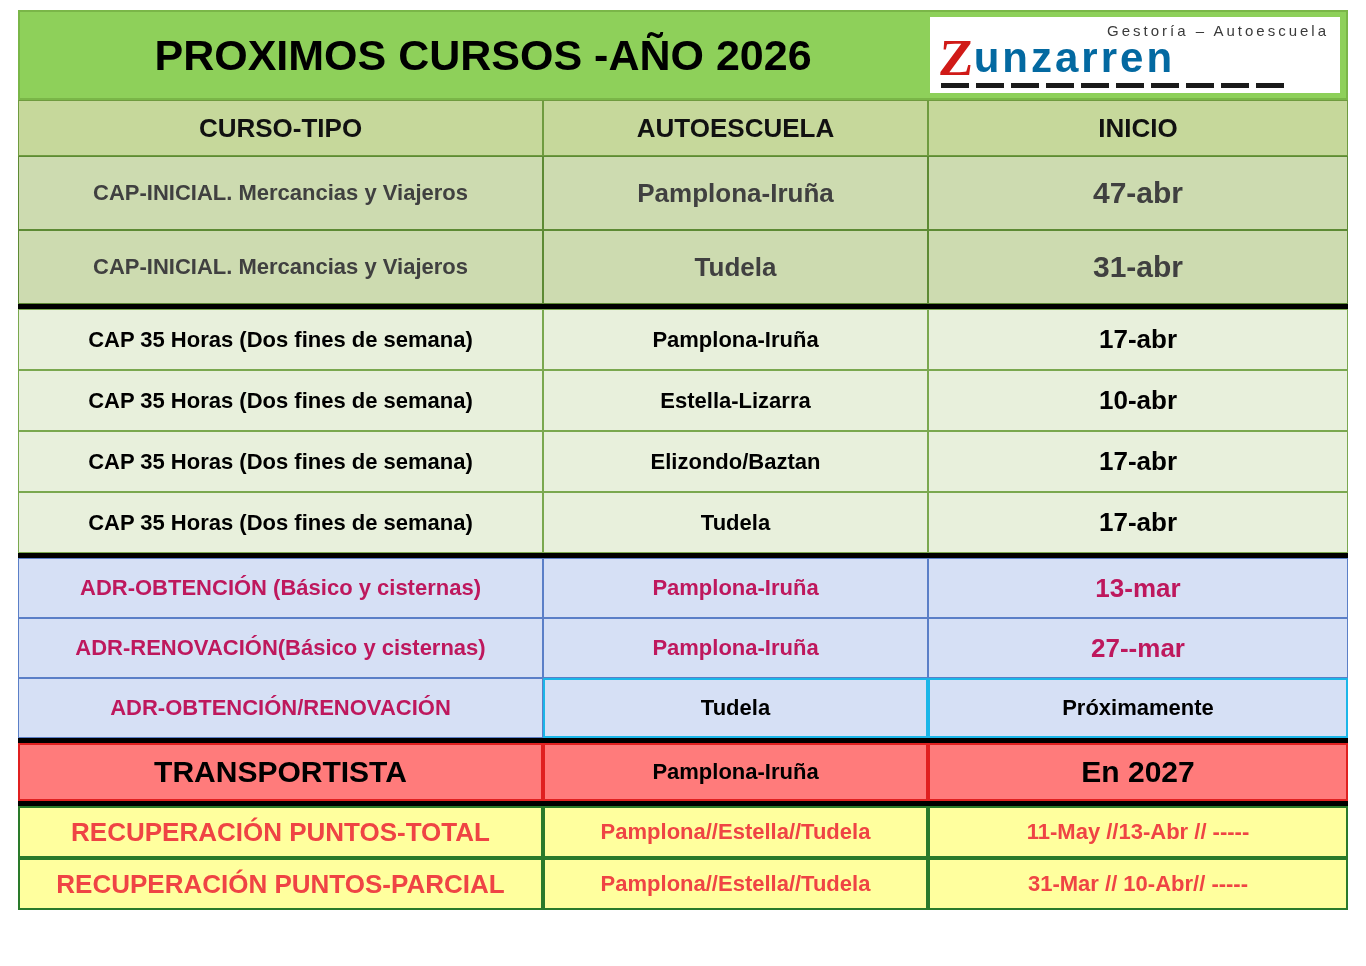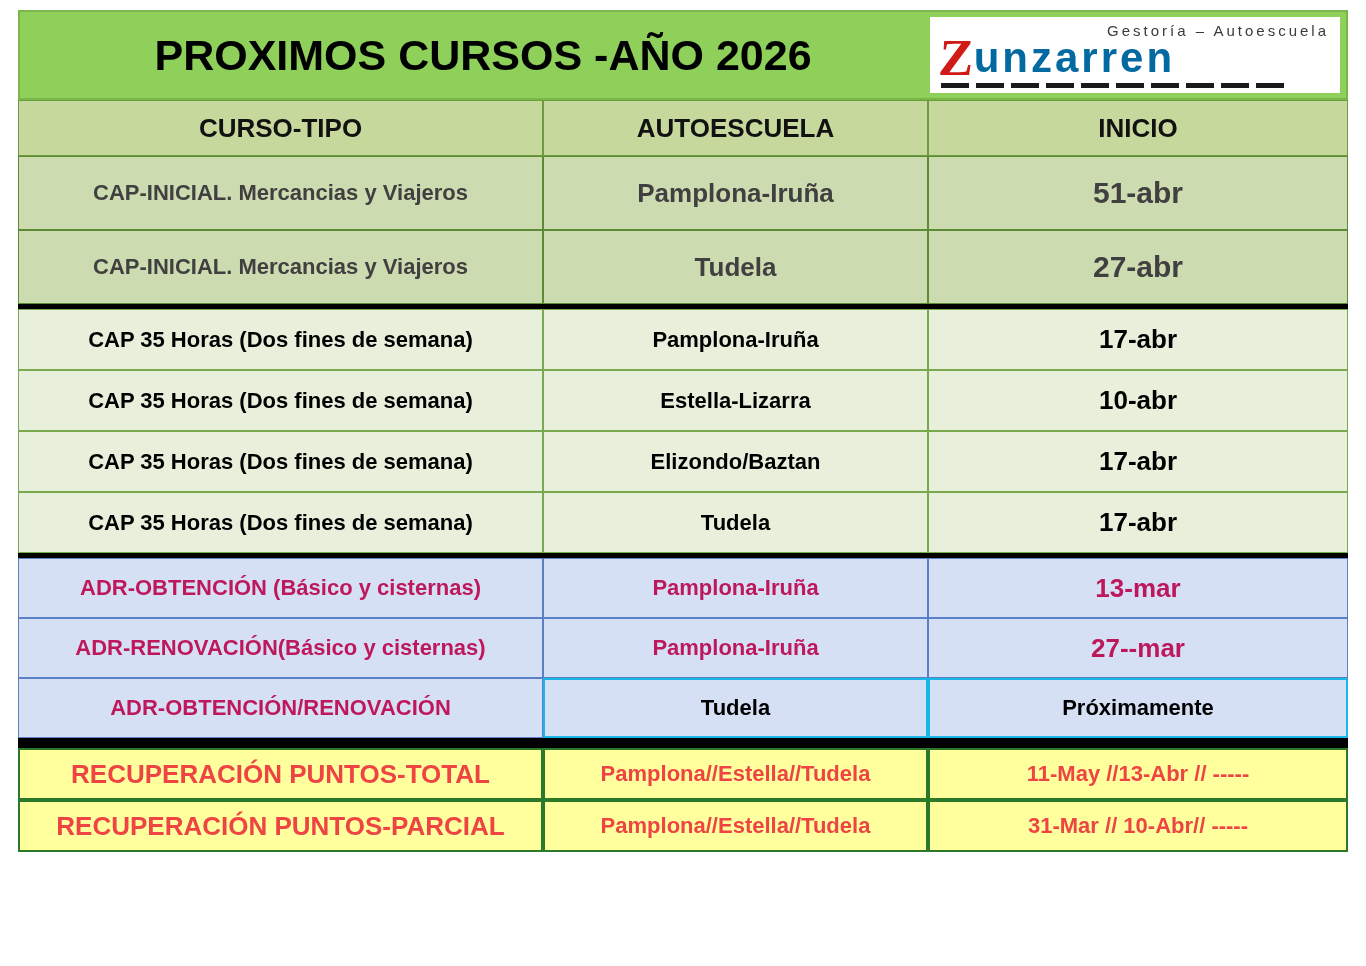--- a/index.html
+++ b/index.html
@@ -243,32 +243,32 @@
   <table class="tbl">
     <tbody>
         <tr class="capini-row">
       <td class="c1">
             <div class="cell capini-cell txt-22">CAP-INICIAL. Mercancias y Viajeros</div>
           </td>
       <td class="c2">
             <div class="cell capini-cell txt-26">Pamplona-Iruña</div>
           </td>
       <td class="c3">
-            <div class="cell capini-cell txt-30">51-abr</div>
+            <div class="cell capini-cell txt-30">47-abr</div>
           </td>
     </tr>
     <tr class="capini-row">
       <td class="c1">
             <div class="cell capini-cell txt-22">CAP-INICIAL. Mercancias y Viajeros</div>
           </td>
       <td class="c2">
             <div class="cell capini-cell txt-26">Tudela</div>
           </td>
       <td class="c3">
-            <div class="cell capini-cell txt-30">27-abr</div>
+            <div class="cell capini-cell txt-30">31-abr</div>
           </td>
     </tr>
   </tbody>
     </table>
 
   <div class="thickline"></div>
 
   <table class="tbl">
     <tbody>
         <tr class="cap35-row">
@@ -353,20 +353,35 @@
           </td>
       <td class="c3">
             <div class="cell adr-cell-cyan txt-22">Próximamente</div>
           </td>
     </tr>
   </tbody>
     </table>
 
   <div class="thickline"></div>
 
+  <table class="tbl">
+    <tbody>
+        <tr class="trans-row">
+      <td class="c1">
+            <div class="cell red-cell txt-30">TRANSPORTISTA</div>
+          </td>
+      <td class="c2">
+            <div class="cell red-cell txt-22">Pamplona-Iruña</div>
+          </td>
+      <td class="c3">
+            <div class="cell red-cell txt-30">En 2027</div>
+          </td>
+    </tr>
+  </tbody>
+    </table>
 
   <div class="thickline"></div>
 
   <table class="tbl">
     <tbody>
         <tr class="yel-row">
       <td class="c1">
             <div class="cell yel-cell txt-26">RECUPERACIÓN PUNTOS-TOTAL</div>
           </td>
       <td class="c2">

